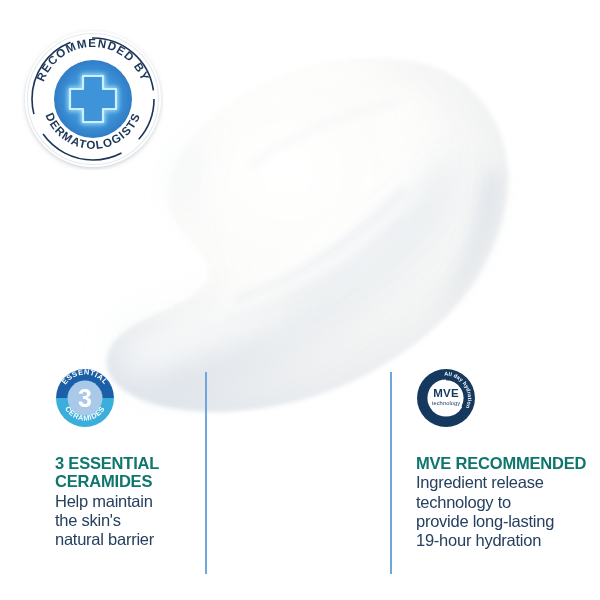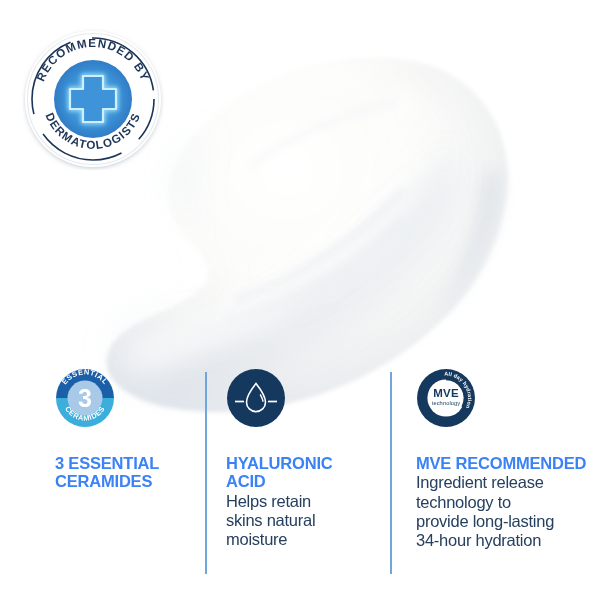--- a/index.html
+++ b/index.html
@@ -65,21 +65,21 @@
   .feature.f2 { left: 416px; width: 180px; }
 
   .feature-icon {
     width: 60px;
     height: 60px;
     margin-bottom: 26px;
     position: relative;
   }
 
   .feature-title {
-    color: #3b82f6;
+    color: #0f766e;
     font-size: 16.5px;
     font-weight: bold;
     line-height: 1.12;
     letter-spacing: -0.2px;
     margin: 0 0 1px 0;
     white-space: pre-line;
   }
   .feature-body {
     color: #26405f;
     font-size: 16.5px;
@@ -268,42 +268,25 @@
           <text font-family="'Liberation Sans', sans-serif" font-size="7.4" font-weight="bold" fill="#ffffff" letter-spacing="0.5">
             <textPath href="#cArcTop" startOffset="50%" text-anchor="middle">ESSENTIAL</textPath>
           </text>
           <text font-family="'Liberation Sans', sans-serif" font-size="7.4" font-weight="bold" fill="#ffffff" letter-spacing="0.5">
             <textPath href="#cArcBot" startOffset="50%" text-anchor="middle" dy="6">CERAMIDES</textPath>
           </text>
         </svg>
       </div>
       <p class="feature-title">3 ESSENTIAL
 CERAMIDES</p>
+      <p class="feature-body">Help maintain
+the skin's
+natural barrier</p>
     </div>
 
-    <div class="feature f1">
-      <div class="feature-icon">
-        <svg width="60" height="60" viewBox="0 0 60 60" xmlns="http://www.w3.org/2000/svg">
-          <circle cx="30" cy="30" r="29" fill="#15395e"></circle>
-          <path d="M 30 15.5
-                   C 30 15.5, 39.5 27.5, 39.5 34.2
-                   C 39.5 39.6, 35.2 43.6, 30 43.6
-                   C 24.8 43.6, 20.5 39.6, 20.5 34.2
-                   C 20.5 27.5, 30 15.5, 30 15.5 Z" fill="none" stroke="#ffffff" stroke-width="1.6"></path>
-          <path d="M 34.4 26.8 C 36 29.6, 36.8 31.4, 37 33.2" fill="none" stroke="#ffffff" stroke-width="1.4" stroke-linecap="round"></path>
-          <line x1="9" y1="33.5" x2="18" y2="33.5" stroke="#ffffff" stroke-width="1.7"></line>
-          <line x1="42" y1="33.5" x2="51" y2="33.5" stroke="#ffffff" stroke-width="1.7"></line>
-        </svg>
-      </div>
-      <p class="feature-title">HYALURONIC
-ACID</p>
-      <p class="feature-body">Helps retain
-skins natural
-moisture</p>
-    </div>
 
     <div class="feature f2">
       <div class="feature-icon">
         <svg width="60" height="60" viewBox="0 0 60 60" xmlns="http://www.w3.org/2000/svg">
           <defs>
             <path id="mveArc" d="M 30 7.5 A 22.5 22.5 0 0 1 48.8 41.5"></path>
           </defs>
           <circle cx="30" cy="30" r="29" fill="#15395e"></circle>
           <circle cx="30" cy="30" r="18.6" fill="#ffffff"></circle>
           <path d="M 30 4.5 A 25.5 25.5 0 0 1 52 42.5 L 45.5 38.4 A 17.8 17.8 0 0 0 30 12.2 Z" fill="#15395e"></path>
@@ -311,17 +294,17 @@
             <textPath href="#mveArc" startOffset="46%" text-anchor="middle" dy="4.4">All day hydration</textPath>
           </text>
           <text x="30" y="28.6" text-anchor="middle" font-family="'Liberation Sans', sans-serif" font-size="11.5" font-weight="bold" fill="#15395e" letter-spacing="0.2">MVE</text>
           <text x="30" y="36.5" text-anchor="middle" font-family="'Liberation Sans', sans-serif" font-size="5.7" fill="#15395e" letter-spacing="0.1">technology</text>
         </svg>
       </div>
       <p class="feature-title">MVE RECOMMENDED</p>
       <p class="feature-body">Ingredient release
 technology to
 provide long-lasting
-34-hour hydration</p>
+19-hour hydration</p>
     </div>
 
   </div>
 </div>
 
 </body></html>

